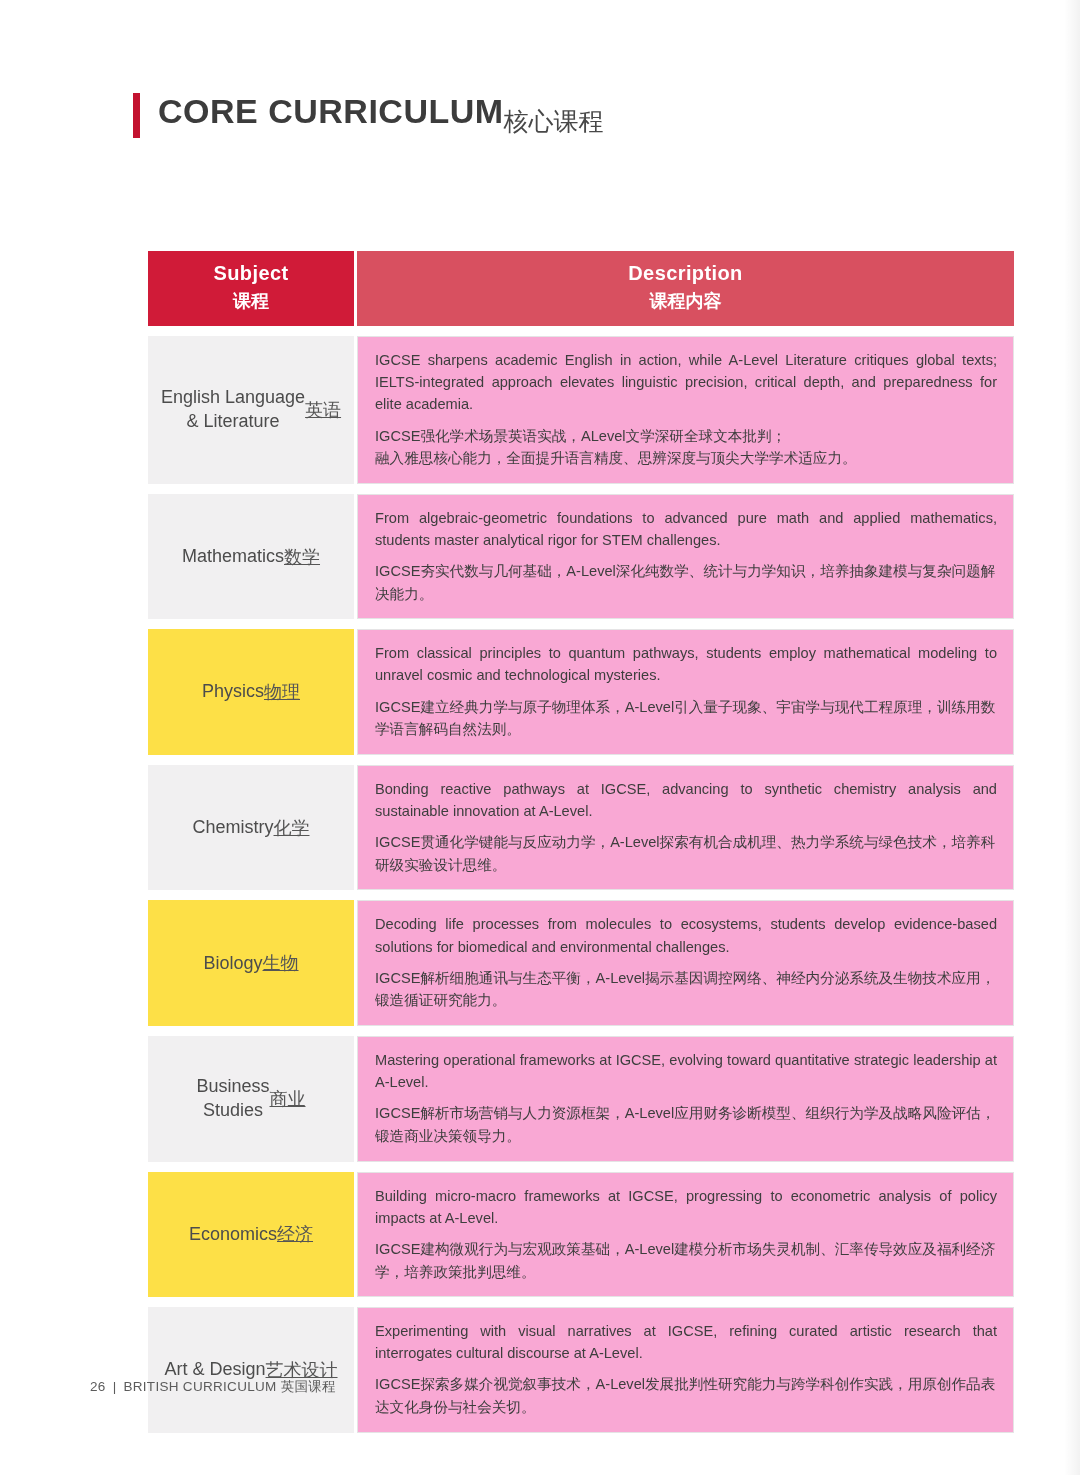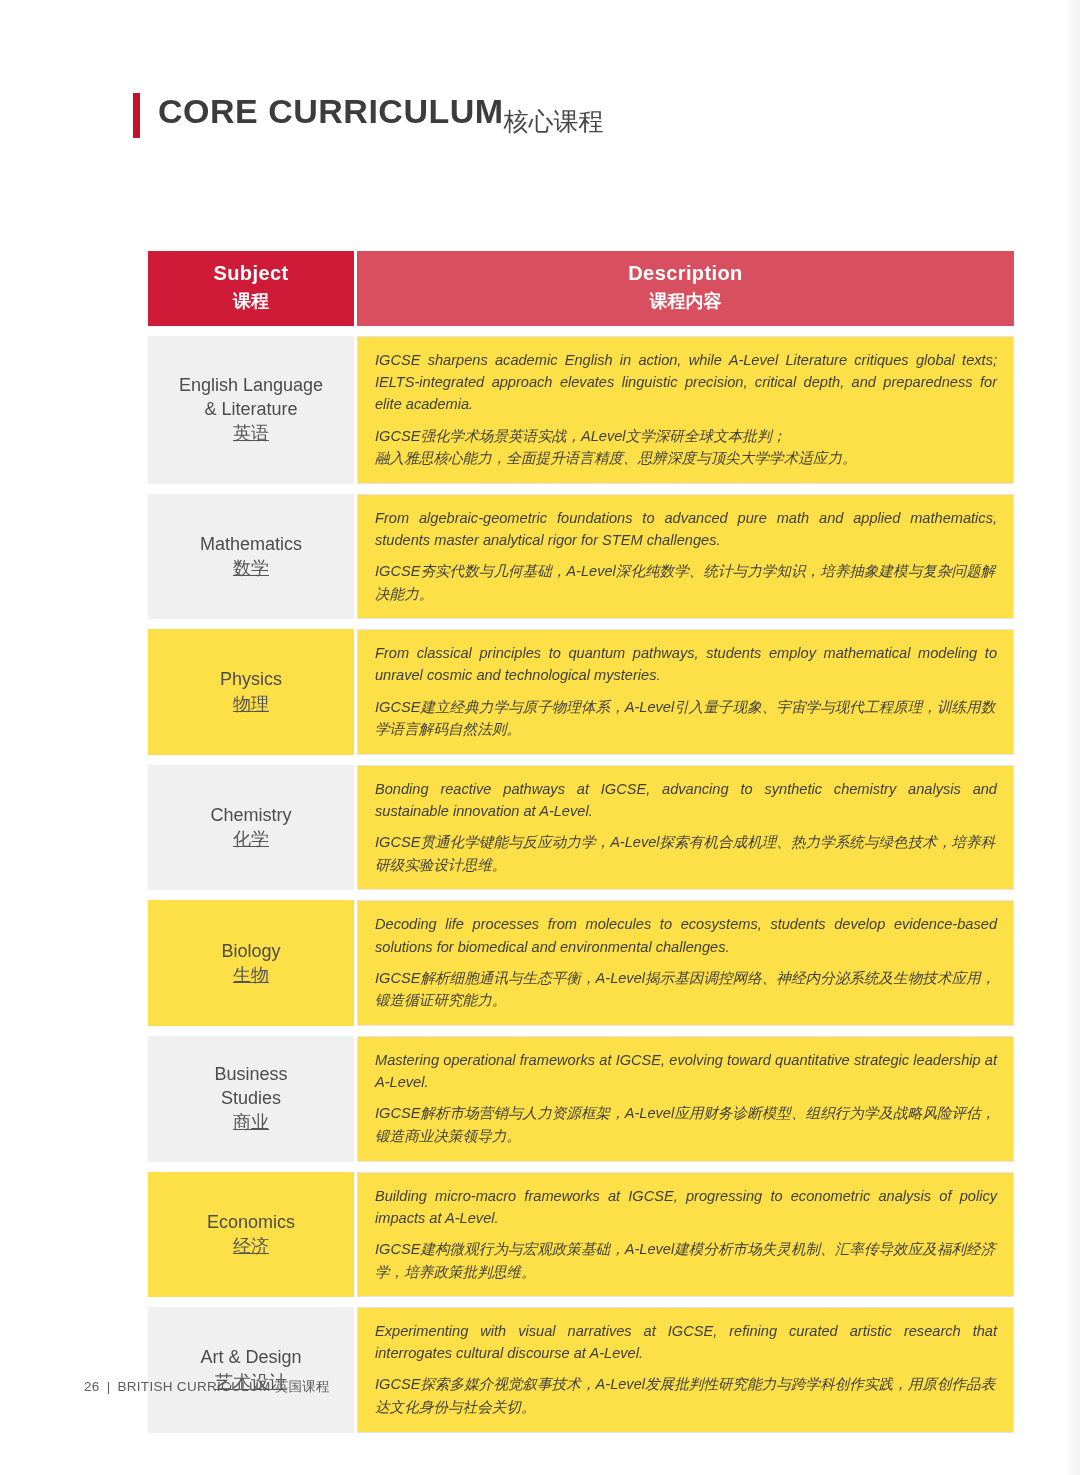--- a/index.html
+++ b/index.html
@@ -74,21 +74,21 @@
   .th-subject { background: #D01B38; }
   .th-description { background: #D85060; }
   .th .h-en { font-size: 20px; font-weight: 700; letter-spacing: 0.4px; }
   .th .h-zh { font-size: 18px; font-weight: 700; margin-top: 4px; }
 
   .t-row { margin-top: 10px; }
   .t-row:first-of-type { margin-top: 5px; }
 
   .subject-cell {
     display: flex;
-    flex-direction: column;
+    flex-direction: row;
     justify-content: center;
     align-items: center;
     text-align: center;
     padding: 14px 8px;
   }
   .subject-cell.light { background: #F1F0F1; }
   .subject-cell.dark  { background: #fde047; }
   .subject-en {
     font-size: 18px;
     font-weight: 500;
@@ -97,44 +97,43 @@
     white-space: pre-line;
   }
   .subject-zh {
     font-size: 18px;
     color: #555555;
     margin-top: 0;
     text-decoration: underline;
   }
 
   .desc-cell {
-    background: #fde047;
+    background: #f9a8d4;
     border: 1px solid #E5E4E5;
     padding: 12px 16px 13px 17px;
-    font-style: italic;
   }
   .desc-en {
     font-size: 14.6px;
     color: #3e3e3e;
     line-height: 1.52;
     text-align: justify;
     text-align-last: left;
   }
   .desc-zh {
     font-size: 14.6px;
     color: #3e3e3e;
     line-height: 1.55;
     margin-top: 9px;
     white-space: pre-line;
   }
 
   
   .footer {
     position: absolute;
-    left: 84px;
+    left: 90px;
     top: 1378px;
     font-size: 13.5px;
     color: #5c5c5c;
     letter-spacing: 0.3px;
     display: flex;
     gap: 7px;
     align-items: baseline;
   }
 </style>
 </head>

